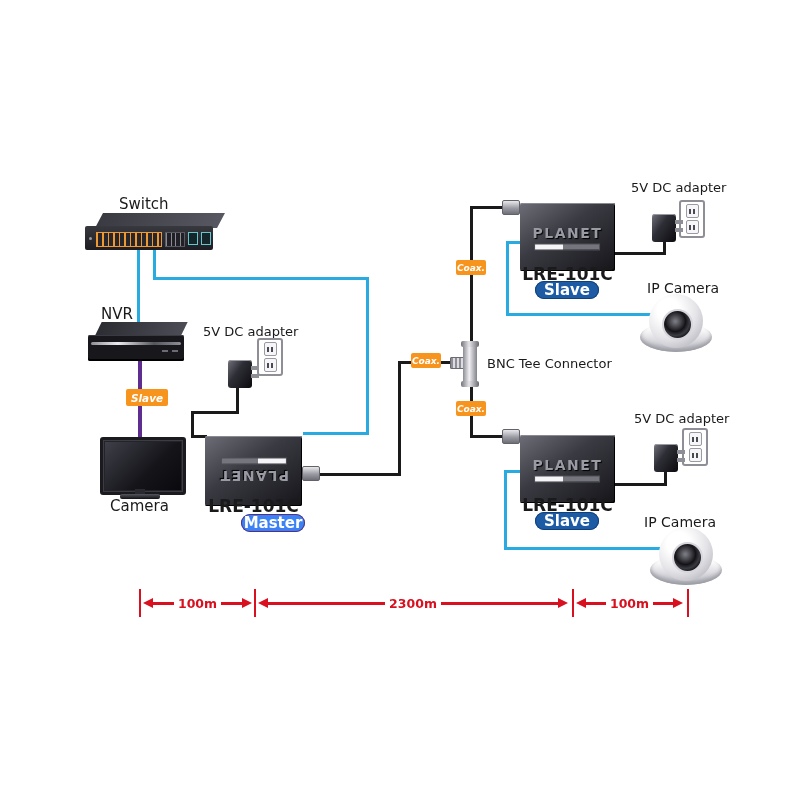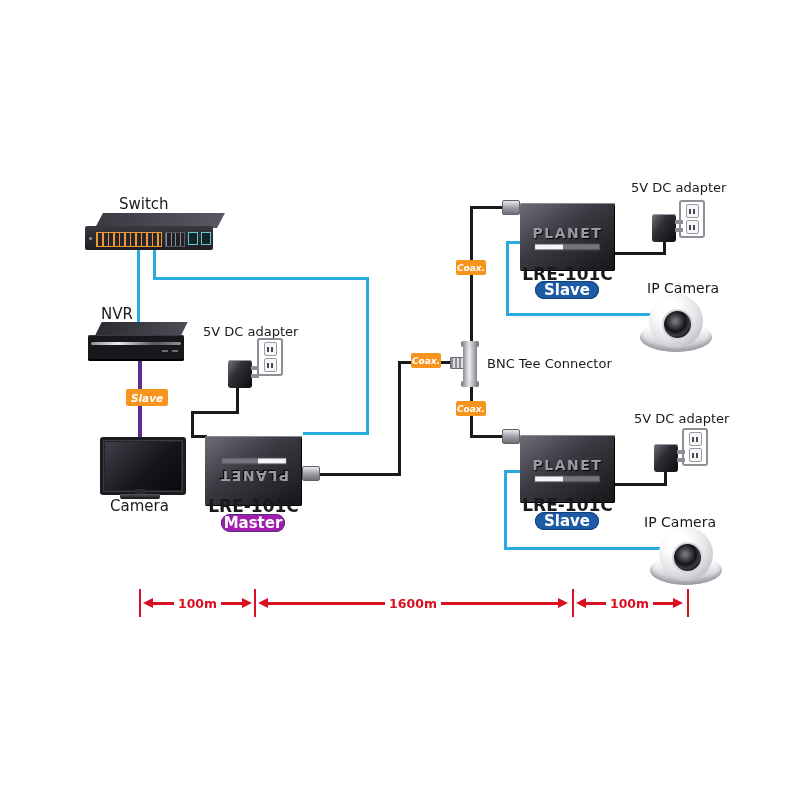--- a/index.html
+++ b/index.html
@@ -23,21 +23,21 @@
   .lre-logo{position:absolute;left:50%;top:50%;transform:translate(-50%,-50%);
             display:flex;flex-direction:column;align-items:center;gap:4px;}
   .lre-logo.flip{transform:translate(-50%,-50%) rotate(180deg);}
   .planet-text{font-size:14px;font-weight:bold;letter-spacing:1.5px;color:#9a9aa4;
                text-shadow:1px 1px 1px #000;}
   .planet-bar{width:64px;height:5px;background:linear-gradient(90deg,#f5f5f7 0 44%,#75757e 44%);
               box-shadow:0 0 0 1px #4e4e57;}
   .model{position:absolute;font-size:17px;font-weight:bold;text-align:center;z-index:4;}
   .badge{position:absolute;width:64px;height:18px;border-radius:10px;color:#fff;
          font-size:15px;font-weight:bold;display:flex;align-items:center;justify-content:center;z-index:4;}
-  .badge.master{background:#a21caf;box-shadow:inset 0 0 0 1px #5c2d78;}
+  .badge.master{background:#3b82f6;box-shadow:inset 0 0 0 1px #5c2d78;margin-left:20px;}
   .badge.slave{background:#1D5BA4;box-shadow:inset 0 0 0 1px #114079;}
   .bnc{position:absolute;width:16px;height:13px;border-radius:2px;z-index:5;
        background:linear-gradient(180deg,#e8e8ec,#9a9aa2 55%,#6e6e76);border:1px solid #62626a;}
   
   .tee-body{position:absolute;border-radius:2px;background:linear-gradient(90deg,#8c8c94,#f0f0f4 45%,#82828a);z-index:5;}
   .tee-flange{position:absolute;border-radius:2px;background:linear-gradient(90deg,#75757d,#e6e6ea 45%,#6a6a72);z-index:5;}
   .tee-stub{position:absolute;background:repeating-linear-gradient(90deg,#8e8e96 0 2px,#dcdce2 2px 4px);
             border:1px solid #6a6a72;border-radius:1px;z-index:5;}
   
   .outlet{position:absolute;width:22px;height:34px;background:#fff;border:2px solid #8e8e96;
@@ -283,21 +283,21 @@
   <div class="dim" style="left:143px;top:596px;width:109px;">
     <div class="ar-l"></div>
     <div class="bar"></div>
     <div class="dtxt">100m</div>
     <div class="bar"></div>
     <div class="ar-r"></div>
   </div>
   <div class="dim" style="left:258px;top:596px;width:310px;">
     <div class="ar-l"></div>
     <div class="bar"></div>
-    <div class="dtxt">1600m</div>
+    <div class="dtxt">2300m</div>
     <div class="bar"></div>
     <div class="ar-r"></div>
   </div>
   <div class="dim" style="left:576px;top:596px;width:107px;">
     <div class="ar-l"></div>
     <div class="bar"></div>
     <div class="dtxt">100m</div>
     <div class="bar"></div>
     <div class="ar-r"></div>
   </div>

